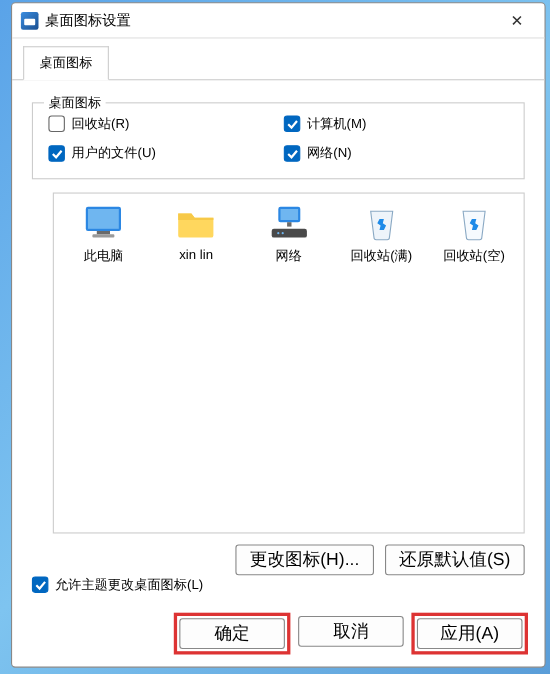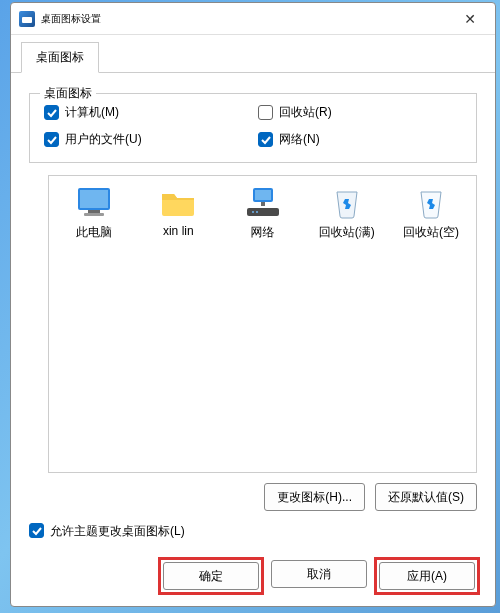--- a/index.html
+++ b/index.html
@@ -38,21 +38,21 @@
     background: linear-gradient(135deg,#3a8de0,#1a4f90);
     border-radius: 2px;
     position: relative;
   }
   .titlebar-icon::after {
     content:"";
     position:absolute;
     top:6px;left:3px;width:10px;height:6px;
     background:#fff;border-radius:1px;
   }
-  .title { font-size: 10px; flex:1; }
+  .title { font-size: 13px; flex:1; }
   .close-btn {
     width: 42px; height: 28px;
     display:flex;align-items:center;justify-content:center;
     font-size: 14px;
     color:#333;
     background:transparent;
     border:none;
     cursor:pointer;
   }
   .tab-strip {
@@ -146,29 +146,28 @@
     display:flex;
     justify-content:flex-end;
     gap: 10px;
     margin-top: 10px;
   }
   .btn {
     min-width: 96px;
     height: 28px;
     border:1px solid #888;
     background:#fdfdfd;
-    font-size:12px;
+    font-size:16px;
     padding: 0 12px;
     cursor:pointer;
     border-radius:3px;
   }
   .lower-check {
-    margin-top: 12px;
-    display:flex;
-    align-items:flex-start;
+    display:flex;
+    align-items:center;
     gap:6px;
   }
   .footer {
     padding: 10px 18px 14px 18px;
     display:flex;
     justify-content:flex-end;
     gap: 10px;
   }
   .hl-btn {
     border: 3px solid #d33;
@@ -196,31 +195,31 @@
     </div>
   </div>
 
   <div class="content">
 
     <div class="group">
       <div class="group-title">桌面图标</div>
       <div class="check-grid">
 
         <div class="check-item">
+          <span class="cb"></span>
+          <span>回收站(R)</span>
+        </div>
+
+        <div class="check-item">
           <span class="cb checked">
               <svg width="10" height="10" viewBox="0 0 10 10">
                 <path d="M1 5 L4 8 L9 2" stroke="#fff" stroke-width="2" fill="none"></path>
               </svg>
             </span>
           <span>计算机(M)</span>
-        </div>
-
-        <div class="check-item">
-          <span class="cb"></span>
-          <span>回收站(R)</span>
         </div>
 
         <div class="check-item">
           <span class="cb checked">
               <svg width="10" height="10" viewBox="0 0 10 10">
                 <path d="M1 5 L4 8 L9 2" stroke="#fff" stroke-width="2" fill="none"></path>
               </svg>
             </span>
           <span>用户的文件(U)</span>
         </div>

